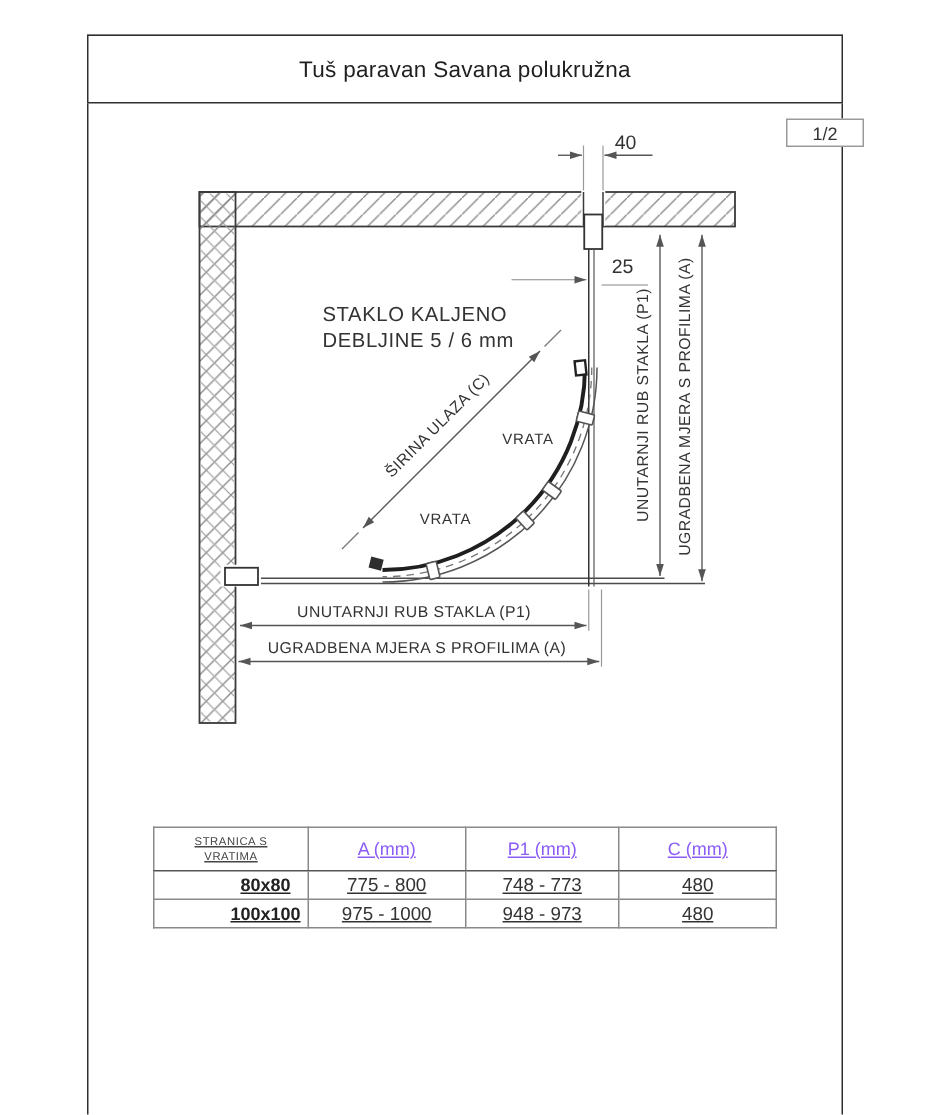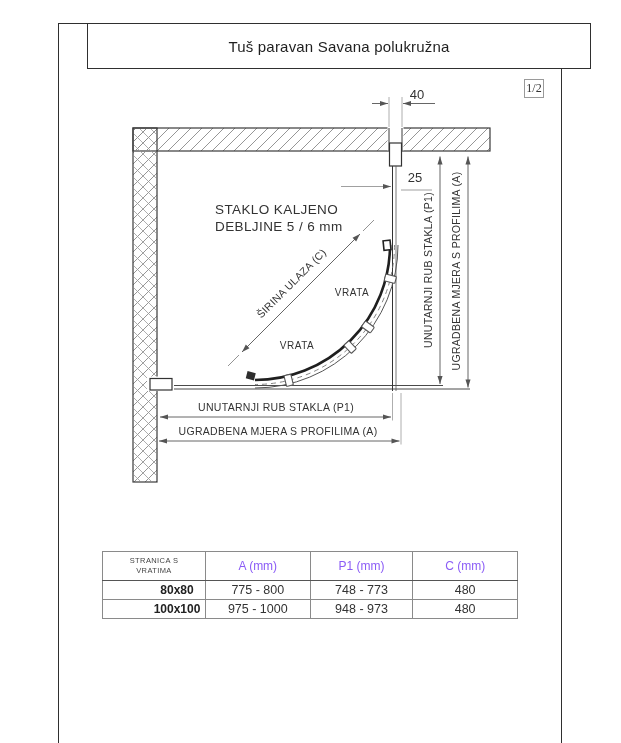--- a/index.html
+++ b/index.html
@@ -10,55 +10,56 @@
     color:#2b2b2b;
   }
   *{box-sizing:border-box;}
 
   .page-frame{
     position:absolute;left:58px;top:23px;width:504px;height:724px;
     border:1.5px solid #2f2f2f;background:#fff;
   }
   .header-row{
     position:absolute;left:58px;top:23px;width:504px;height:46px;
-    border:1.5px solid #2f2f2f;display:flex;align-items:stretch;background:#fff;margin-left:29px;
+    border:1.5px solid #2f2f2f;display:flex;align-items:stretch;background:#fff;
   }
   .header-title{
     flex:1;display:flex;align-items:center;justify-content:center;
     font-size:15px;letter-spacing:.2px;color:#1f1f1f;
   }
   .logo-cell{
     width:92px;border-left:1.5px solid #2f2f2f;
     display:flex;align-items:center;justify-content:center;
   }
   .logo-svg{overflow:visible;display:block;}
   .logo-text{
     font-family:"Liberation Sans", sans-serif;
     font-weight:bold;font-size:12.5px;letter-spacing:.2px;fill:#1e3a8f;
   }
   .pagenum-box{
-    position:absolute;left:524px;top:79px;width:20px;height:19px;
+    position:absolute;left:524px;top:79px;width:52px;height:19px;
     border:1px solid #9a9a9a;display:flex;align-items:center;justify-content:center;
-    font-size:12px;color:#333;background:#fff;font-family:Liberation Serif, serif;
+    font-size:12px;color:#333;background:#fff;
   }
 
   .drawing-svg{position:absolute;left:0;top:0;}
   .drawing-svg text{font-family:"Liberation Sans", sans-serif;fill:#333;}
   .t-note{font-size:13.5px;letter-spacing:.4px;fill:#2d2d2d;}
   .t-dim{font-size:13px;fill:#333;}
   .t-small{font-size:10px;letter-spacing:.5px;fill:#3a3a3a;}
   .t-label{font-size:10.5px;letter-spacing:.3px;fill:#3a3a3a;}
 
   .spec-table{
     position:absolute;left:102px;top:551px;width:416px;
     border-collapse:collapse;background:#fff;
   }
   .spec-table td,.spec-table th{
     border:1px solid #8a8a8a;text-align:center;vertical-align:middle;
     padding:0 2px;
+    text-decoration:underline;
   }
   .spec-table{border:1px solid #555;}
   .spec-table thead th{height:29px;font-weight:normal;font-size:12px;color:#8b5cf6;border-bottom:1.2px solid #555;}
   .spec-table thead th.first{font-size:7.5px;letter-spacing:.4px;color:#444;line-height:1.35;}
   .spec-table tbody td{height:19px;font-size:12.5px;color:#333;}
   .spec-table tbody td.first{font-weight:bold;font-size:12px;color:#222;padding-left:48px;}
   .c1{width:103px;} .c2{width:105px;} .c3{width:103px;} .c4{width:105px;}
 </style>
 </head>
 <body>

